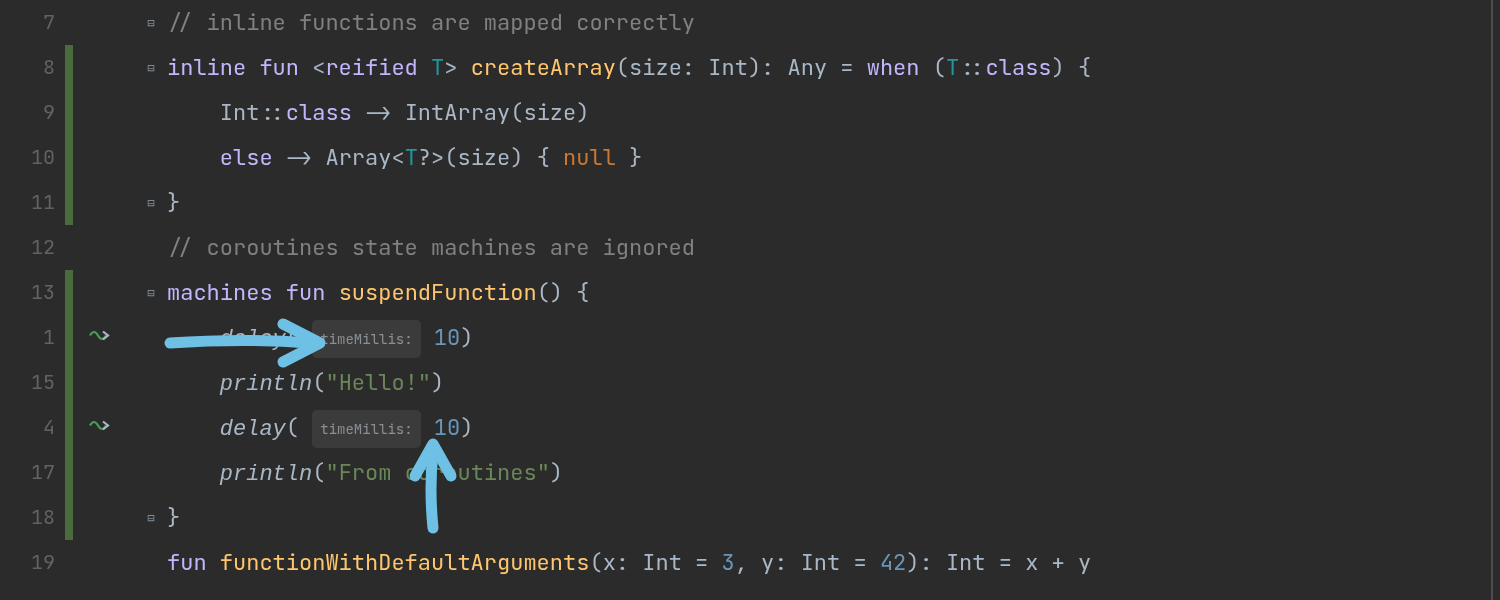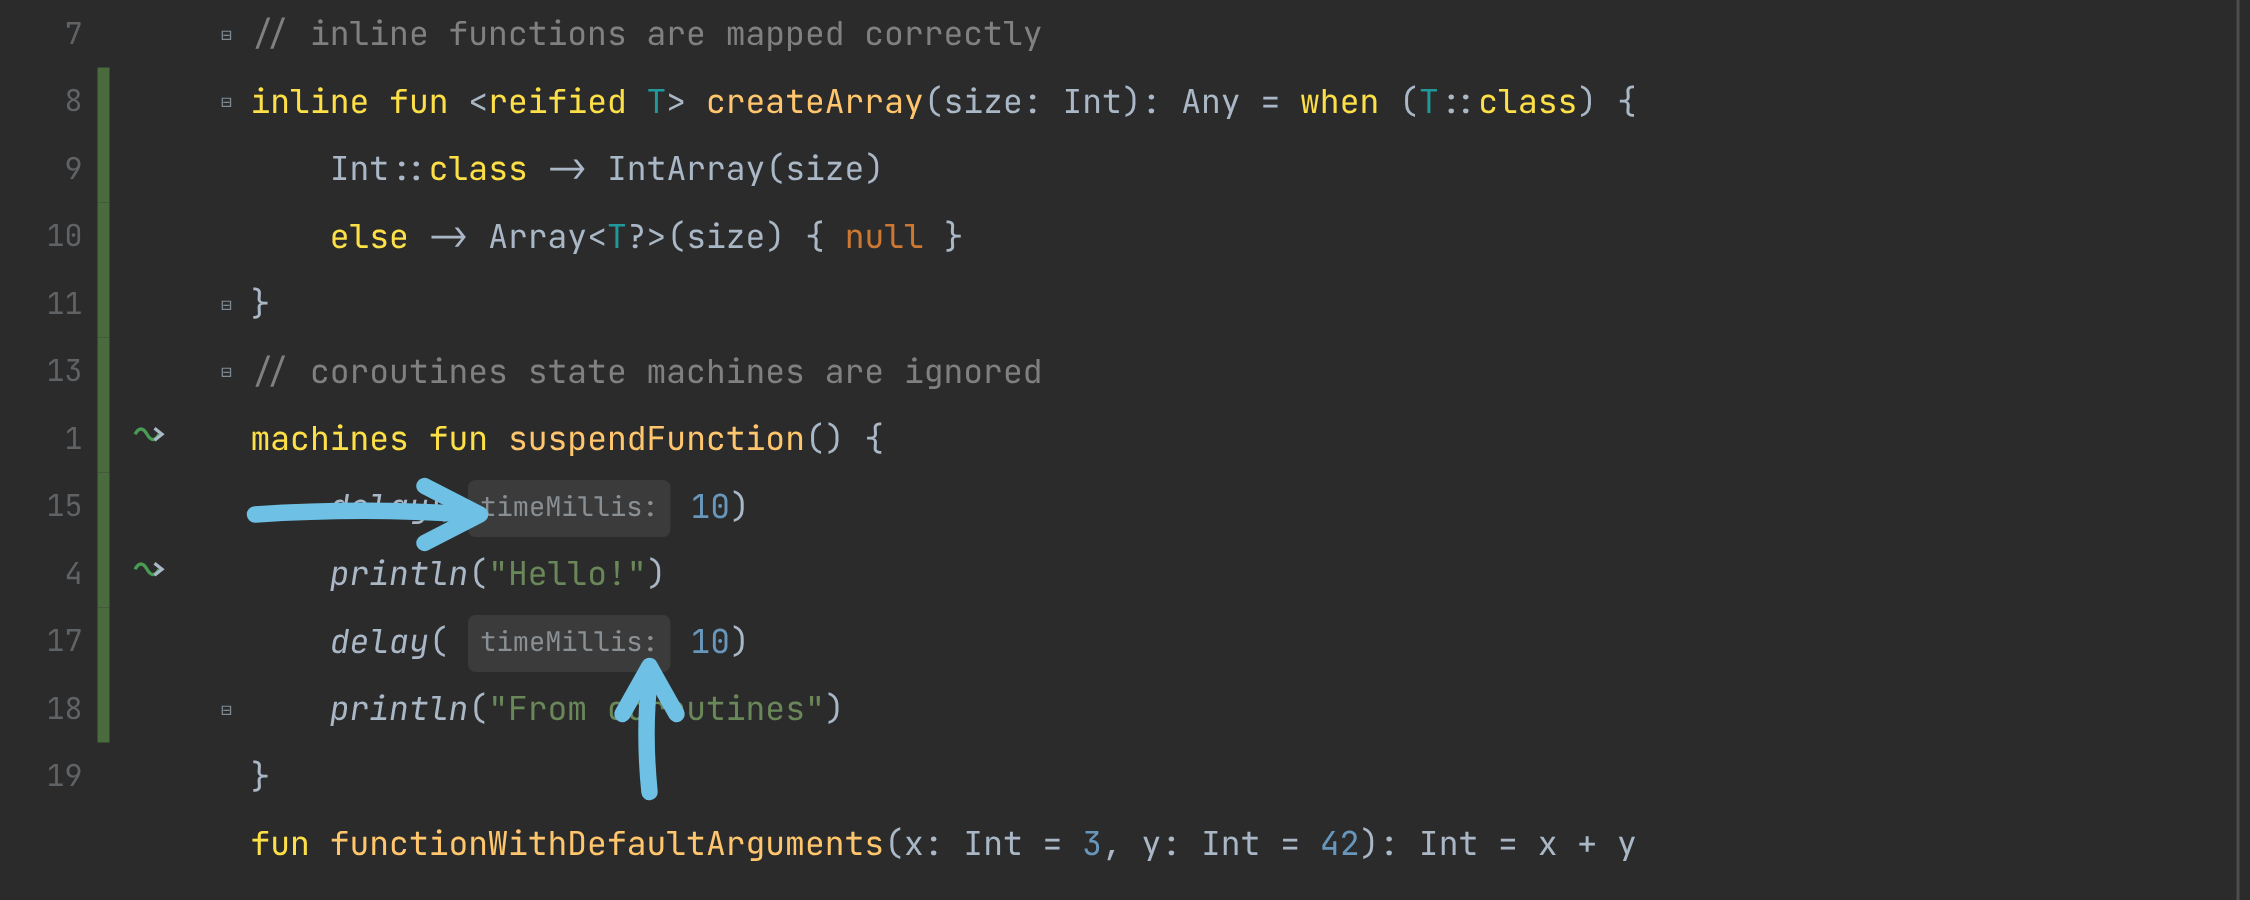--- a/index.html
+++ b/index.html
@@ -77,36 +77,36 @@
     background:#2b2b2b;
     line-height:14px;
     text-align:center;
   }
   .code {
     flex:1;
     padding-left: 12px;
     position:relative;
   }
   .cl { height:45px; white-space:pre; }
-  .kw { color:#fde047; }
+  .kw { color:#c4b5fd; }
   .fn { color:#ffc66d; }
-  .it { font-style:italic; color:#a9b7c6; }
+  .it { font-style:italic; color:#a9b7c6;font-family:Liberation Mono, monospace; }
   .typ { color:#a9b7c6; }
   .tp { color:#20999d; }
   .str { color:#6a8759; }
   .num { color:#6897bb; }
   .null { color:#cc7832;text-align:center; }
   .cmt { color:#808080; }
   .hint {
     display:inline-block;
     background:#3b3b3b;
     color:#8a8f93;
     border-radius:5px;
     padding:4px 8px;
-    font-size:18px;
+    font-size:14px;
     line-height:30px;
     vertical-align:middle;
   }
   
   .ann { position:absolute; pointer-events:none; }
   .ann svg { overflow:visible; }
 </style>
 </head>
 <body>
 
@@ -133,20 +133,24 @@
     <div class="grow">
       <span class="ln">10</span>
         <span class="vcs mod"></span>
     </div>
     <div class="grow">
       <span class="ln">11</span>
         <span class="vcs mod"></span>
       <span class="fold-mark" style="top:16px">⊟</span>
     </div>
     <div class="grow">
+      <span class="ln">12</span>
+        <span class="vcs"></span>
+    </div>
+    <div class="grow">
       <span class="ln">13</span>
         <span class="vcs mod"></span>
       <span class="fold-mark" style="top:16px">⊟</span>
     </div>
     <div class="grow">
       <span class="ln">1</span>
         <span class="vcs mod"></span>
       <span class="suspend-icon"><svg width="22" height="18" viewBox="0 0 22 18">
             <path d="M2 9 Q6 2 10 9 Q14 16 18 9" stroke="#499c54" stroke-width="2.2" fill="none"></path>
             <path d="M15 5 L20 9 L15 13" stroke="#a9b7c6" stroke-width="2.2" fill="none"></path>

